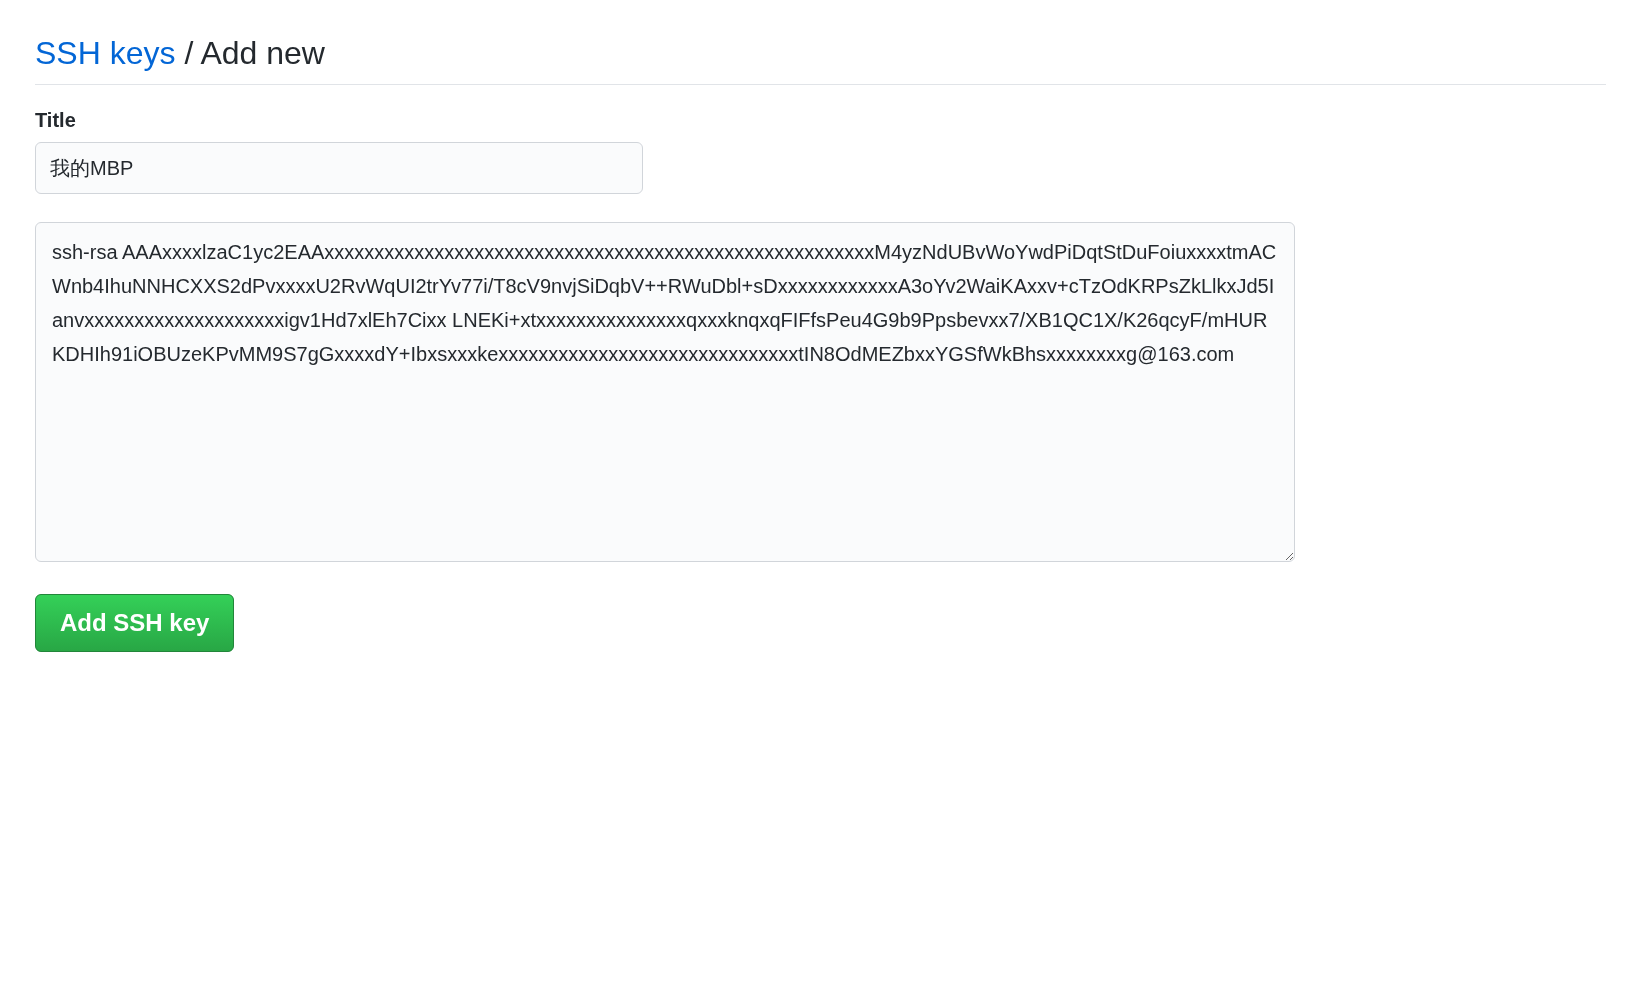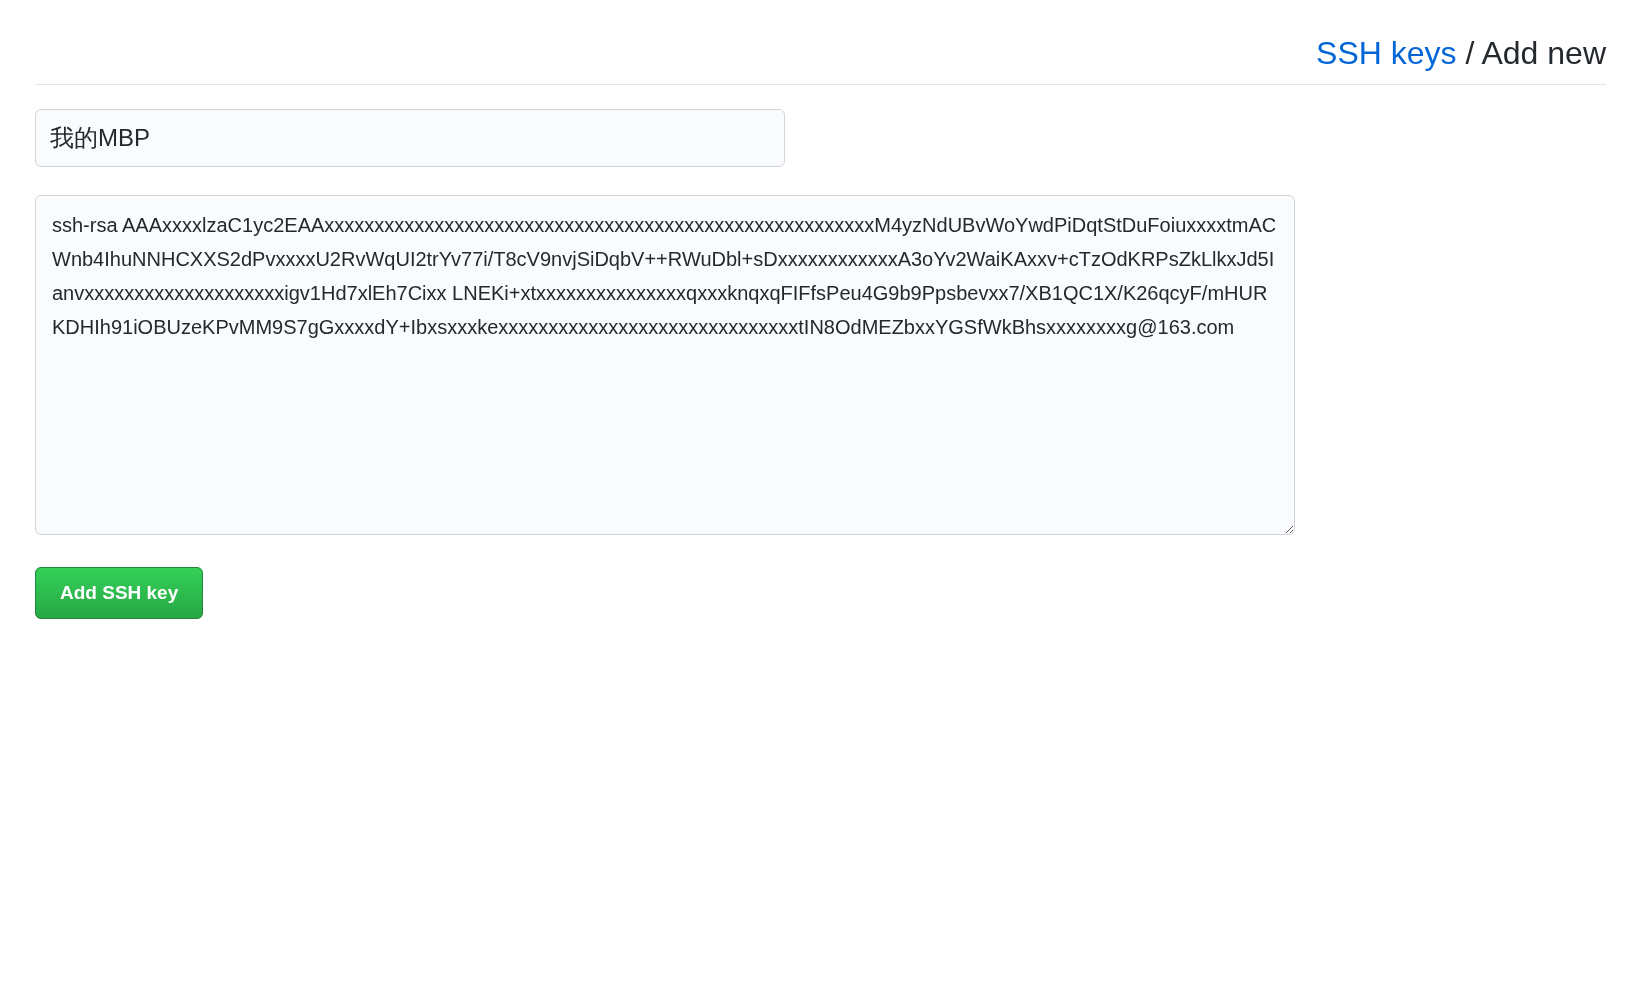--- a/index.html
+++ b/index.html
@@ -12,21 +12,20 @@
       background: #fff;
       padding: 35px;
       color: #24292e;
     }
     .page-header {
       font-size: 32px;
       font-weight: 400;
       padding-bottom: 12px;
       border-bottom: 1px solid #e1e4e8;
       margin-bottom: 24px;
-      text-align: right;
     }
     .page-header .crumb-link {
       color: #0366d6;
       text-decoration: none;
       cursor: pointer;
     }
     .page-header .crumb-sep {
       color: #24292e;
     }
     .page-header .crumb-current {
@@ -36,24 +35,24 @@
       margin-bottom: 28px;
     }
     .form-label {
       display: block;
       font-size: 20px;
       font-weight: 600;
       color: #24292e;
       margin-bottom: 10px;
     }
     .form-input {
-      width: 750px;
+      width: 608px;
       max-width: 100%;
       padding: 10px 14px;
-      font-size: 24px;
+      font-size: 20px;
       line-height: 1.5;
       color: #24292e;
       background-color: #fafbfc;
       border: 1px solid #d1d5da;
       border-radius: 6px;
       outline: none;
       font-family: inherit;
     }
     .form-textarea {
       width: 1260px;
@@ -67,41 +66,42 @@
       border: 1px solid #d1d5da;
       border-radius: 6px;
       outline: none;
       resize: vertical;
       font-family: inherit;
       word-break: break-all;
     }
     .btn-primary {
       display: inline-block;
       padding: 14px 24px;
-      font-size: 19px;
+      font-size: 24px;
       font-weight: 600;
       color: #fff;
       background-color: #2ea44f;
       background-image: linear-gradient(#34d058, #28a745);
       border: 1px solid #22863a;
       border-radius: 6px;
       cursor: pointer;
       font-family: inherit;
     }
   </style>
 </head>
 <body>
 
 
 
 <h1 class="page-header">
   <a class="crumb-link">SSH keys</a><span class="crumb-sep"> / </span><span class="crumb-current">Add new</span>
 </h1>
 
 <div class="form-group">
+  <label class="form-label">Title</label>
   <input type="text" class="form-input" value="我的MBP" style="">
 </div>
 
 <div class="form-group">
   <textarea class="form-textarea" style="">ssh-rsa AAAxxxxlzaC1yc2EAAxxxxxxxxxxxxxxxxxxxxxxxxxxxxxxxxxxxxxxxxxxxxxxxxxxxxxxxM4yzNdUBvWoYwdPiDqtStDuFoiuxxxxtmACWnb4IhuNNHCXXS2dPvxxxxU2RvWqUI2trYv77i/T8cV9nvjSiDqbV++RWuDbl+sDxxxxxxxxxxxxA3oYv2WaiKAxxv+cTzOdKRPsZkLlkxJd5Ianvxxxxxxxxxxxxxxxxxxxxigv1Hd7xlEh7Cixx LNEKi+xtxxxxxxxxxxxxxxxqxxxknqxqFIFfsPeu4G9b9Ppsbevxx7/XB1QC1X/K26qcyF/mHURKDHIh91iOBUzeKPvMM9S7gGxxxxdY+IbxsxxxkexxxxxxxxxxxxxxxxxxxxxxxxxxxxxxtIN8OdMEZbxxYGSfWkBhsxxxxxxxxg@163.com</textarea>
 </div>
 
 <button class="btn-primary">Add SSH key</button>
 
 

